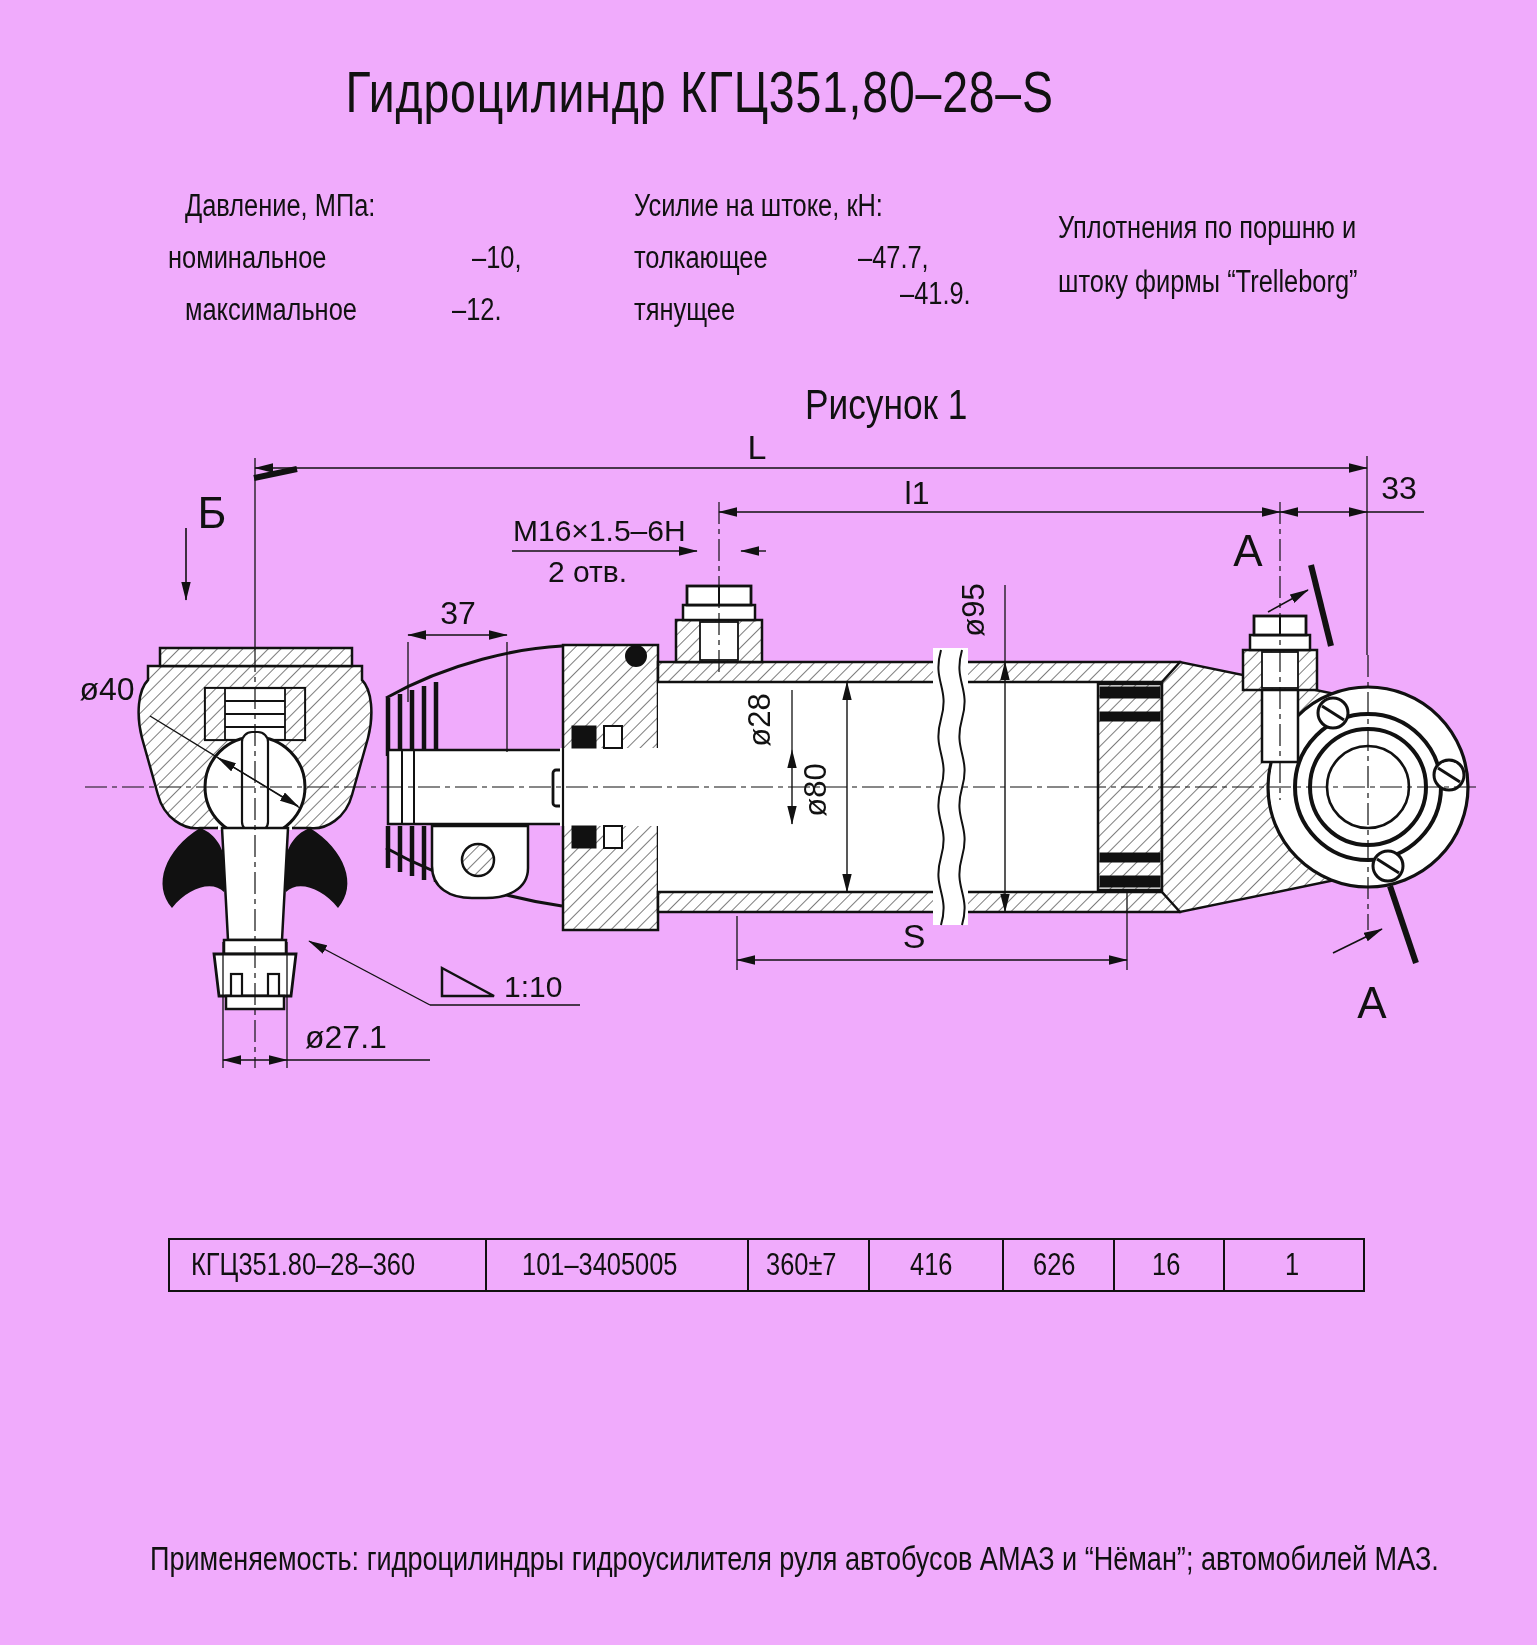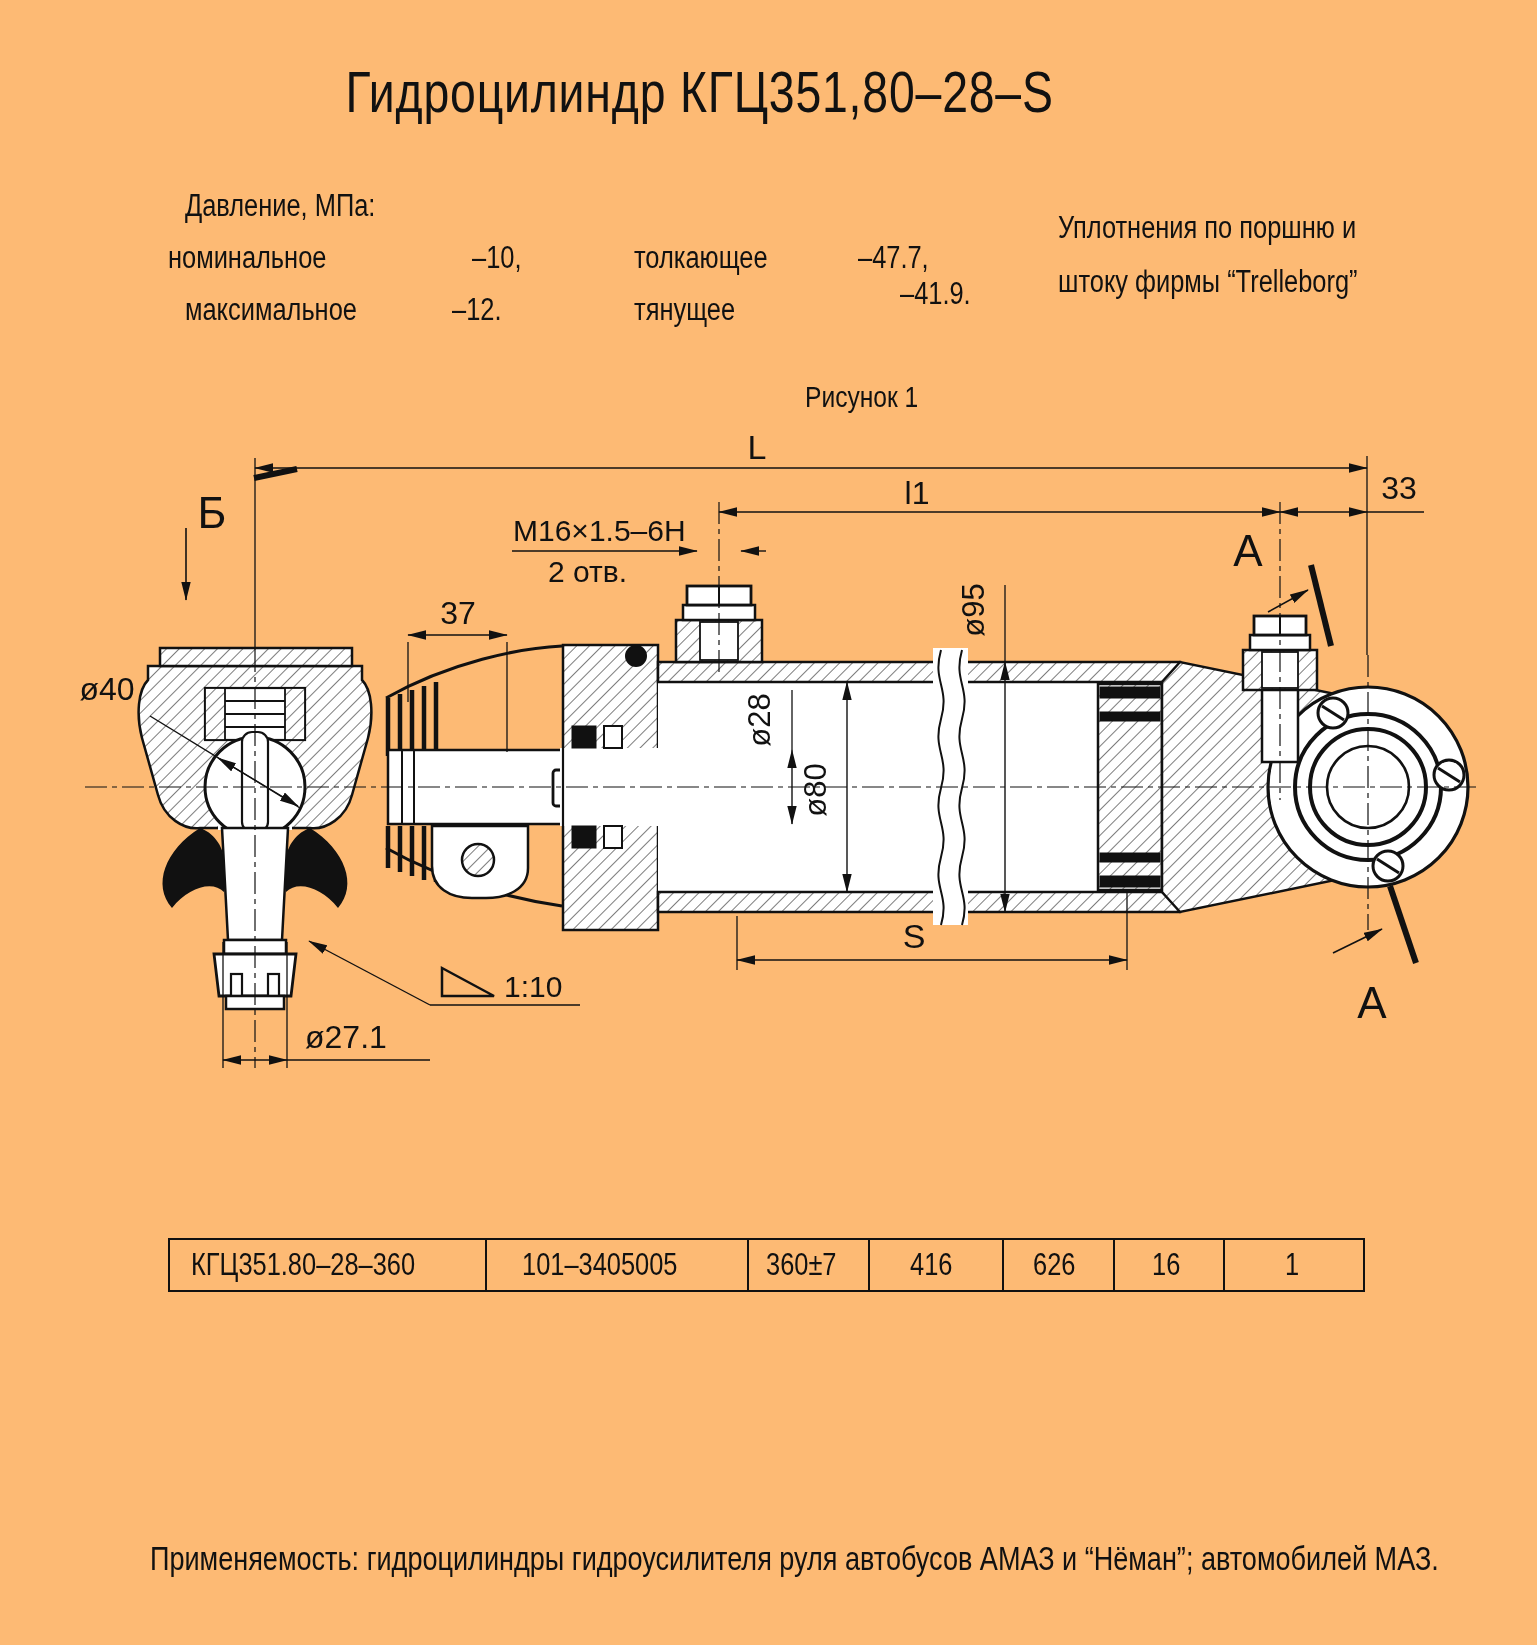--- a/index.html
+++ b/index.html
@@ -1,23 +1,23 @@
 <!DOCTYPE html>
 <html><head>
 <meta charset="utf-8">
 <style>
   html,body{margin:0;padding:0;background:#fff;}
-  #canvas{position:relative;width:1537px;height:1645px;background:#fdba74;
+  #canvas{position:relative;width:1537px;height:1645px;background:#f0abfc;
           font-family:"Liberation Sans","DejaVu Sans",sans-serif;color:#111;overflow:hidden;}
   .abs{position:absolute;white-space:nowrap;}
   .cnd{display:inline-block;transform:scaleX(.82);transform-origin:0 50%;white-space:nowrap;}
   .cndc{display:inline-block;transform:scaleX(.8);transform-origin:50% 50%;white-space:nowrap;}
   .title{top:58px;left:0;width:1400px;text-align:center;font-size:58px;letter-spacing:1px;}
   .spec{font-size:31px;}
-  .caption{font-size:30px;}
+  .caption{font-size:43px;}
   .footer{font-size:33px;}
   table.spec-table{position:absolute;left:168px;top:1238px;border-collapse:collapse;table-layout:fixed;}
   table.spec-table th,table.spec-table td{border:2.5px solid #111;font-weight:400;
       text-align:center;vertical-align:middle;font-size:31px;padding:0;}
   table.spec-table th{height:110px;}
   table.spec-table td{height:50px;}
   .wrap{white-space:pre-line;transform-origin:50% 50%;}
   svg text{font-family:"Liberation Sans","DejaVu Sans",sans-serif;fill:#111;}
   svg{shape-rendering:geometricPrecision;}
 </style>
@@ -29,20 +29,21 @@
   <div class="abs title">
     <span class="cndc">Гидроцилиндр КГЦ351,80–28–S</span>
   </div>
 
   <div class="abs spec" style="left:185px;top:188px"><span class="cnd">Давление, МПа:</span></div>
   <div class="abs spec" style="left:168px;top:240px"><span class="cnd">номинальное</span></div>
   <div class="abs spec" style="left:472px;top:240px"><span class="cnd">–10,</span></div>
   <div class="abs spec" style="left:185px;top:292px"><span class="cnd">максимальное</span></div>
   <div class="abs spec" style="left:452px;top:292px"><span class="cnd">–12.</span></div>
 
+  <div class="abs spec" style="left:634px;top:188px"><span class="cnd">Усилие на штоке, кН:</span></div>
   <div class="abs spec" style="left:634px;top:240px"><span class="cnd">толкающее</span></div>
   <div class="abs spec" style="left:858px;top:240px"><span class="cnd">–47.7,</span></div>
   <div class="abs spec" style="left:634px;top:292px"><span class="cnd">тянущее</span></div>
   <div class="abs spec" style="left:900px;top:276px"><span class="cnd">–41.9.</span></div>
 
   <div class="abs spec" style="left:1058px;top:264px"><span class="cnd">штоку фирмы “Trelleborg”</span></div>
   <div class="abs spec" style="left:1058px;top:210px"><span class="cnd">Уплотнения по поршню и</span></div>
 
   <div class="abs caption" style="left:805px;top:380px"><span class="cnd">Рисунок 1</span></div>
 

